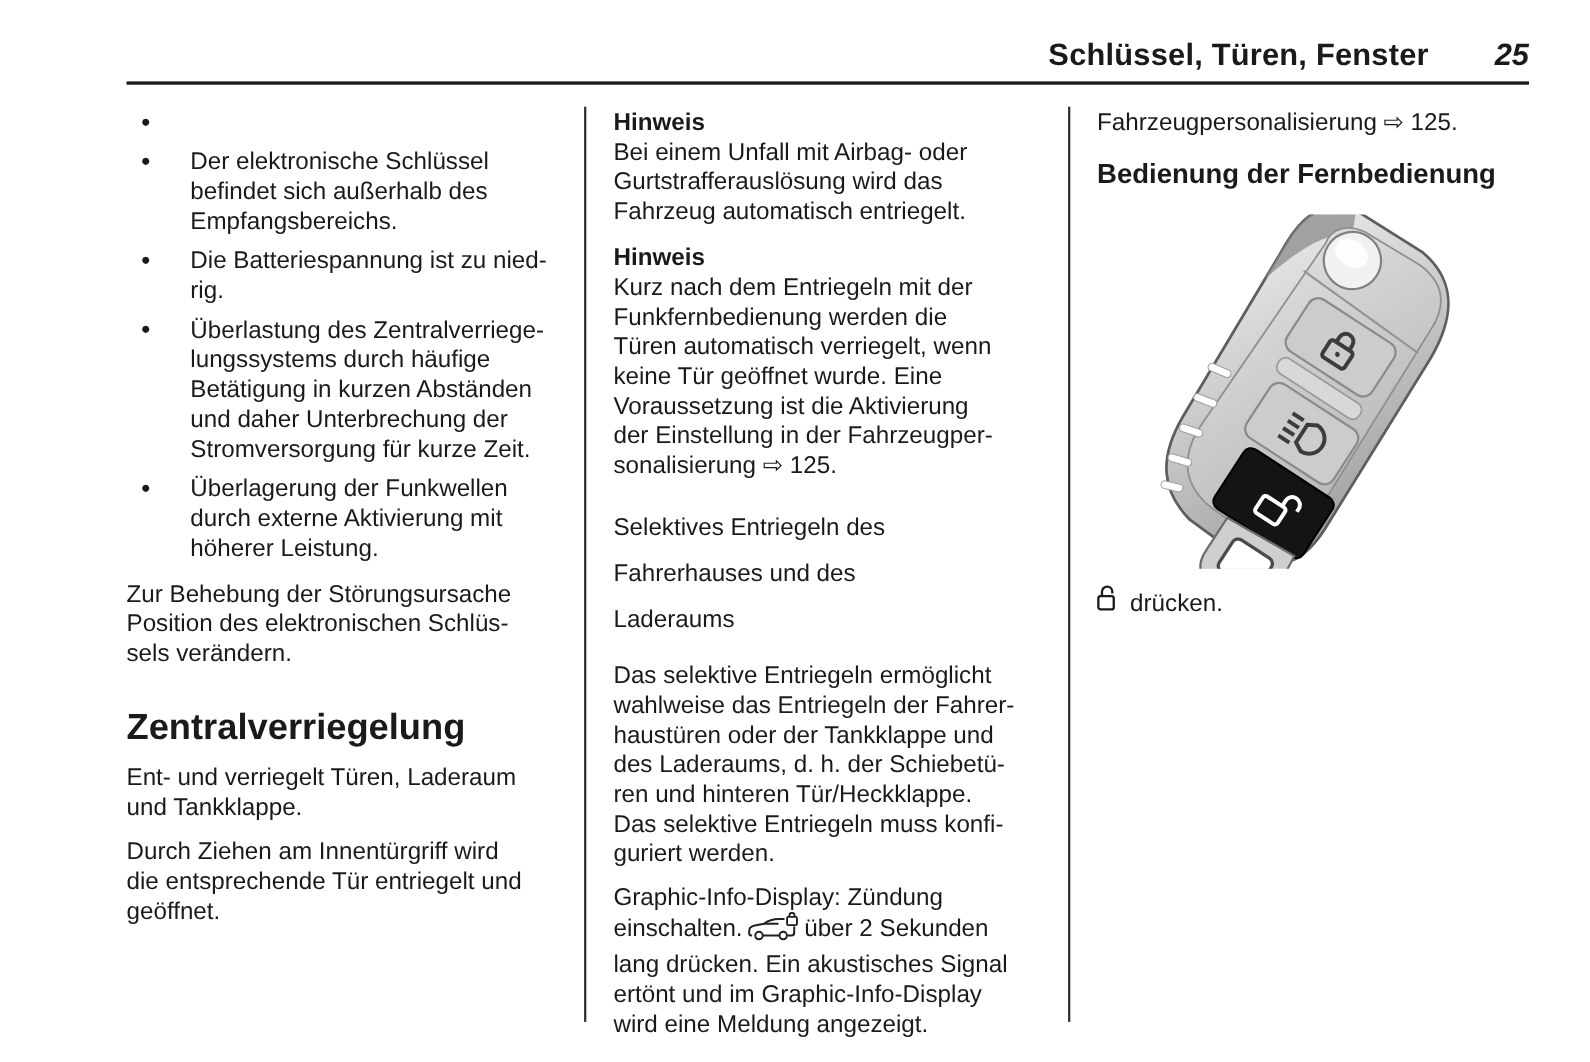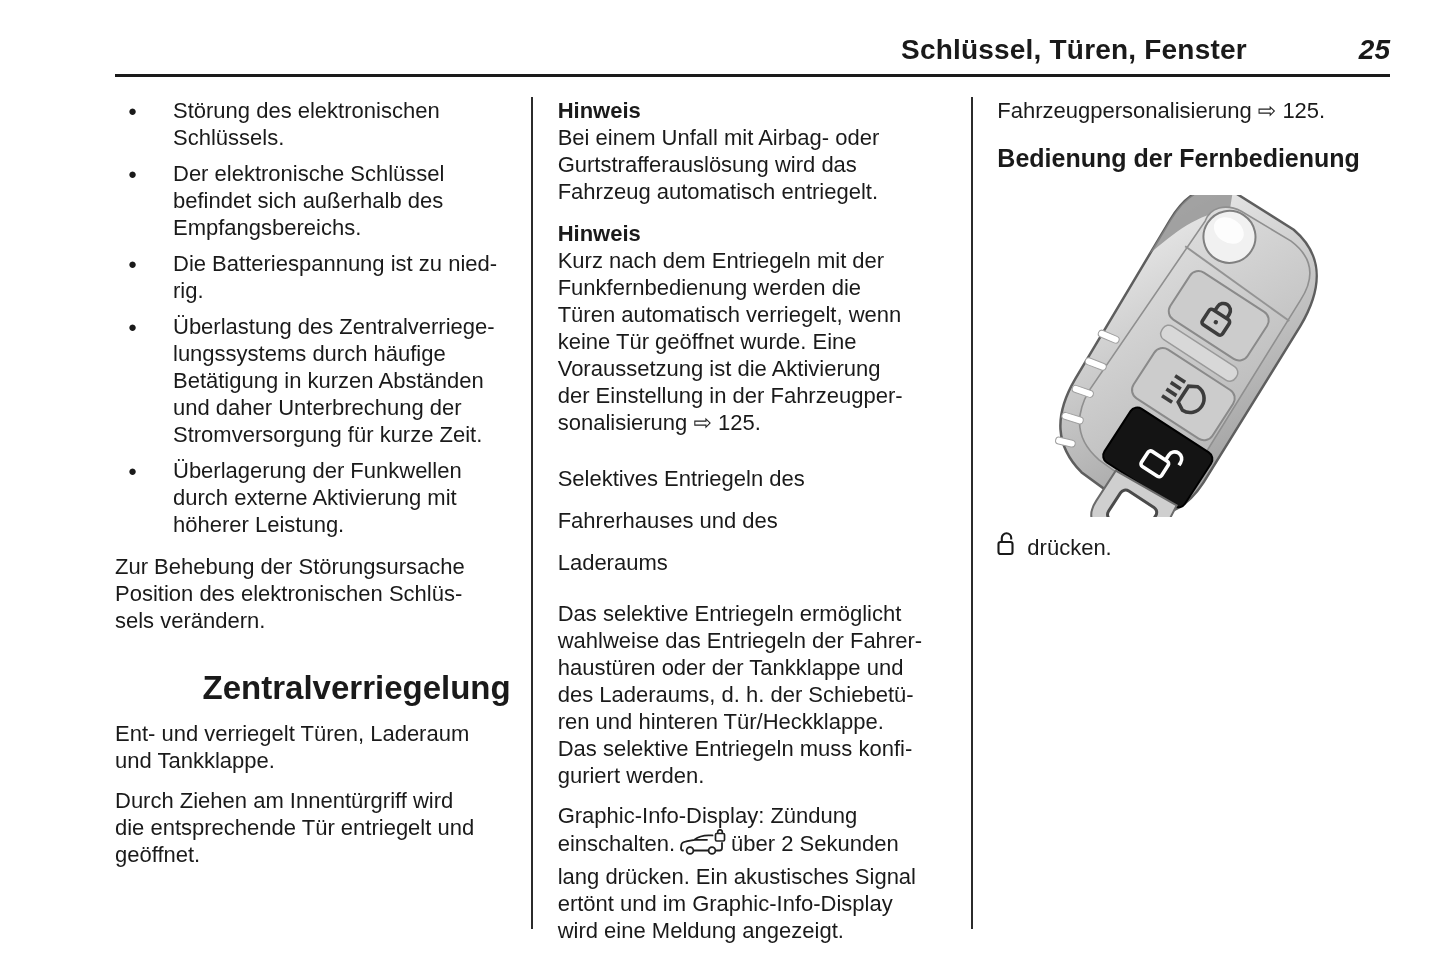--- a/index.html
+++ b/index.html
@@ -3,40 +3,40 @@
 <meta charset="utf-8">
 <style>
   html,body{margin:0;padding:0;background:#ffffff;}
   body{
     width:1445px;height:965px;overflow:hidden;
     font-family:"Liberation Sans", sans-serif;
     color:#1a1a1a;
     -webkit-font-smoothing:antialiased;
   }
   .header{
-    display:flex;justify-content:flex-end;align-items:center;gap:112px;
+    display:flex;justify-content:flex-end;align-items:center;gap:60px;
     padding:34px 55px 8px 115px;
   }
   .header .title{font-size:28px;font-weight:bold;letter-spacing:.2px;}
   .header .pagenum{font-size:28px;font-weight:bold;font-style:italic;}
   .rule{height:3px;background:#1a1a1a;margin:0 55px 0 115px;}
   .columns{
     display:flex;align-items:stretch;
     margin:20px 55px 0 115px;height:832px;
   }
   .col{font-size:22px;line-height:27px;}
   .col1{width:396px;margin-right:20px;}
   .col2{width:393px;margin-left:25px;margin-right:21px;}
   .col3{width:393px;margin-left:24px;}
   .vdiv{width:2px;background:#2b2b2b;}
   .t{white-space:pre-line;margin:0 0 13px 0;}
   .bullet{display:flex;margin:0 0 9px 0;}
   .bullet .dot{width:45px;flex:none;padding-left:13px;font-size:15px;line-height:27px;}
   .bullet .bt{white-space:pre-line;}
-  .h1{font-size:33px;font-weight:bold;line-height:36px;margin:36px 0 14px 0;text-align:right;}
+  .h1{font-size:33px;font-weight:bold;line-height:36px;margin:36px 0 14px 0;}
   .h2{font-size:22px;font-weight:normal;line-height:42px;margin:22px 0 16px 0;white-space:pre-line;}
   .h3{font-size:25px;font-weight:bold;line-height:29px;margin:20px 0 22px 0;}
   .h4{font-size:23px;font-weight:bold;line-height:27px;margin:0 0 16px 0;}
   .note-label{font-weight:bold;margin:0;}
   .note .t{margin-bottom:15px;}
   .inline-icon{display:inline-block;vertical-align:-6px;margin:0 4px;}
   .fob-wrap{margin:12px 0 0 18px;width:368px;height:322px;}
   .caption{display:flex;align-items:center;gap:10px;margin-top:14px;}
   .caption .cap-icon{flex:none;display:inline-block;}
 </style>
@@ -48,22 +48,20 @@
   <span class="pagenum">25</span>
 </div>
 <div class="rule"></div>
 
 <div class="columns">
 
   <div class="col col1">
     <div>
       <div class="bullet">
         <span class="dot">●</span>
-        <span class="bt">Störung des elektronischen
-Schlüssels.</span>
       </div>
       <div class="bullet">
         <span class="dot">●</span>
         <span class="bt">Der elektronische Schlüssel
 befindet sich außerhalb des
 Empfangsbereichs.</span>
       </div>
       <div class="bullet">
         <span class="dot">●</span>
         <span class="bt">Die Batteriespannung ist zu nied-

